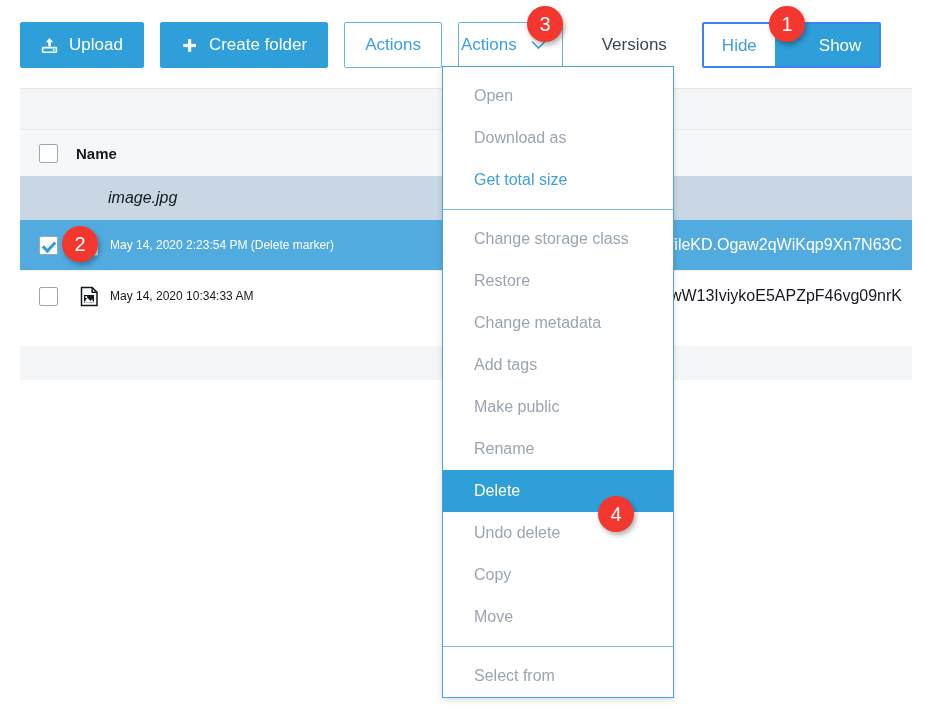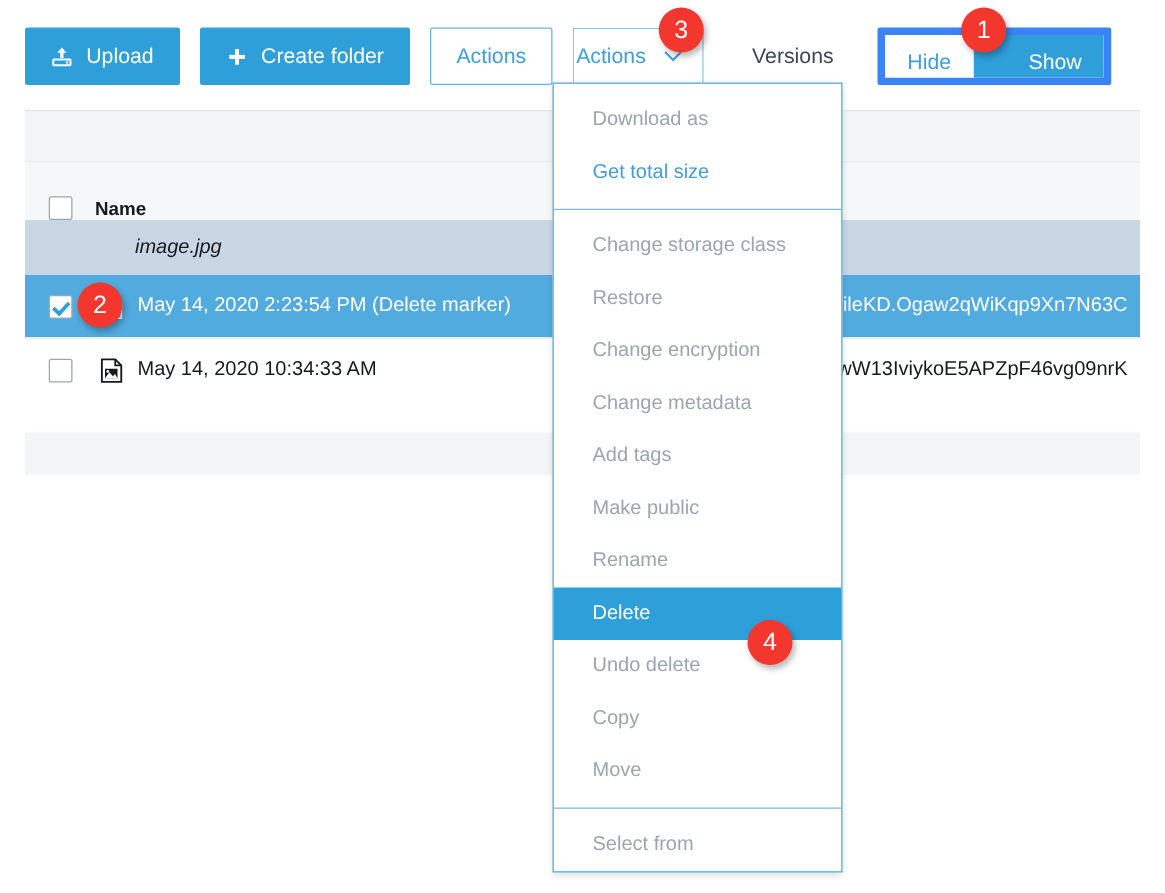--- a/index.html
+++ b/index.html
@@ -80,21 +80,21 @@
   }
   .chev {
     margin-left: 14px;
     display: inline-block;
     line-height: 0;
   }
 
   
   .seg {
     display: inline-flex;
-    border: 6px solid #3b82f6;
+    border: 2px solid #3b82f6;
     border-radius: 2px;
     overflow: hidden;
     height: 46px;
     box-sizing: border-box;
   }
   .seg .segbtn {
     box-sizing: border-box;
     height: 44px;
     display: inline-flex;
     align-items: center;
@@ -124,21 +124,21 @@
   .filterbar {
     height: 40px;
     background: #f4f5f6;
     border-top: 1px solid #e4e6e8;
   }
   .thead {
     height: 46px;
     background: #f6f7f8;
     border-top: 1px solid #e8eaec;
     display: flex;
-    align-items: flex-end;
+    align-items: center;
   }
   .cell-check {
     width: 56px;
     display: flex;
     align-items: center;
     justify-content: center;
     flex: none;
   }
   .cell-name {
     flex: 1 1 auto;
@@ -199,21 +199,21 @@
   .row-plain {
     background: #ffffff;
   }
   .file-icon {
     flex: none;
     margin-right: 11px;
     line-height: 0;
     display: inline-block;
   }
   .row-text {
-    font-size: 16px;
+    font-size: 12px;
     overflow: hidden;
     text-overflow: clip;
     white-space: nowrap;
   }
   .ver-id {
     font-size: 16px;
     white-space: nowrap;
     padding-right: 10px;
     flex: none;
   }
@@ -413,30 +413,30 @@
   </div>
 
   <div class="after-footer"></div>
   <div class="footerbar"></div>
 
 </div>
 
 <div class="menu">
   <div class="menu-pad-top"></div>
 
+  <div class="menu-item">Open</div>
   <div class="menu-item">Download as</div>
   <div class="menu-item enabled">Get total size</div>
 
   <div class="menu-pad-top"></div>
   <div class="menu-sep"></div>
   <div class="menu-pad-top"></div>
 
   <div class="menu-item">Change storage class</div>
   <div class="menu-item">Restore</div>
-  <div class="menu-item">Change encryption</div>
   <div class="menu-item">Change metadata</div>
   <div class="menu-item">Add tags</div>
   <div class="menu-item">Make public</div>
   <div class="menu-item">Rename</div>
   <div class="menu-item highlighted">Delete</div>
   <div class="menu-item">Undo delete</div>
   <div class="menu-item">Copy</div>
   <div class="menu-item">Move</div>
 
   <div class="menu-pad-top"></div>

